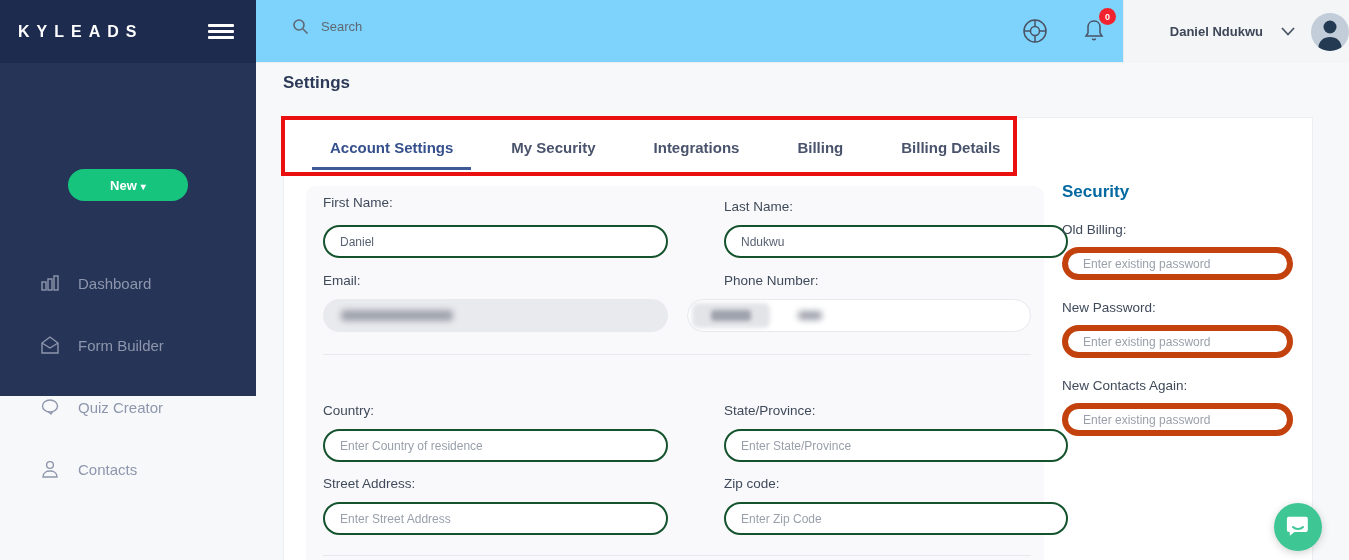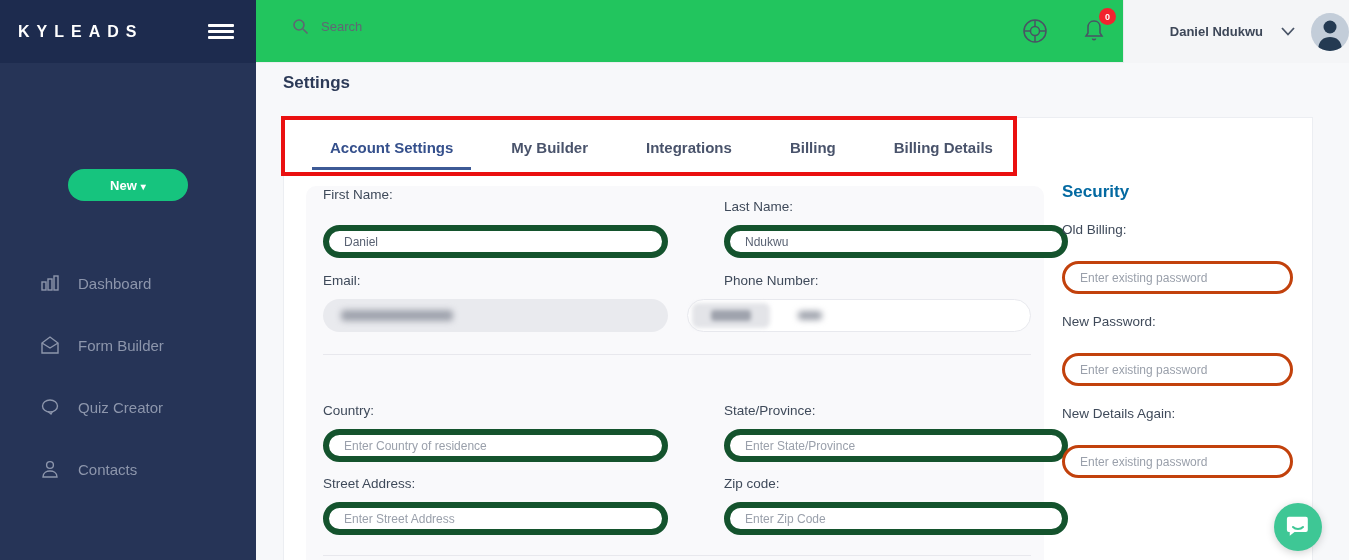--- a/index.html
+++ b/index.html
@@ -1,32 +1,32 @@
 <!DOCTYPE html>
 <html><head>
 <meta charset="utf-8">
 <style>
   * { margin:0; padding:0; box-sizing:border-box; }
   html,body { width:1349px; height:560px; overflow:hidden; font-family:"Liberation Sans", sans-serif; background:#f7f8fa; }
   .app { position:relative; width:1349px; height:560px; }
 
   
-  .sidebar { position:absolute; left:0; top:0; width:256px; height:560px; background:#263457; z-index:3; }
+  .sidebar { position:absolute; left:0; top:0; width:256px; height:396px; background:#263457; z-index:3; }
   .sidebar-header { height:63px; background:#1d2b4e; display:flex; align-items:center; justify-content:space-between; padding:0 22px 0 18px; }
   .logo { color:#ffffff; font-size:16px; font-weight:700; letter-spacing:7px; }
   .hamburger { width:26px; cursor:pointer; }
   .hamburger div { height:3px; background:#ffffff; margin:3px 0; border-radius:1px; }
   .new-btn { position:absolute; left:68px; top:169px; width:120px; height:32px; background:#16c47e; border:none; border-radius:16px; color:#fff; font-size:13px; font-weight:700; cursor:pointer; font-family:"Liberation Sans", sans-serif; }
   .new-caret { font-size:10px; margin-left:4px; }
   .nav { position:absolute; left:0; top:252px; width:100%; }
   .nav-item { display:flex; align-items:center; height:62px; padding-left:40px; color:#8d96ac; font-size:15px; cursor:pointer; }
   .nav-item svg { margin-right:18px; }
 
   
-  .topbar { position:absolute; left:256px; top:0; width:1093px; height:63px; background:#22c55e; border-bottom:1px solid #ecedf0; z-index:2; }
+  .topbar { position:absolute; left:256px; top:0; width:1093px; height:63px; background:#7dd3fc; border-bottom:1px solid #ecedf0; z-index:2; }
   .search-wrap { position:absolute; left:36px; top:18px; display:flex; align-items:center; }
   .search-input { border:none; outline:none; font-size:13px; color:#444; margin-left:12px; width:220px; font-family:"Liberation Sans", sans-serif; background:transparent; }
   .search-input::placeholder { color:#606774; }
   .icon-btn { position:absolute; top:17px; cursor:pointer; }
   .help-btn { left:765px; }
   .bell-btn { left:825px; }
   .badge { position:absolute; left:843px; top:8px; width:17px; height:17px; background:#f2232e; border-radius:50%; color:#fff; font-size:9px; font-weight:700; display:flex; align-items:center; justify-content:center; }
   .user-area { position:absolute; right:0; top:0; width:226px; height:63px; background:#f4f5f7; border-left:1px solid #e7e9ec; display:flex; align-items:center; justify-content:flex-end; cursor:pointer; }
   .user-name { font-size:13px; font-weight:700; color:#3d4758; margin-right:18px; }
   .chevron { margin-right:16px; }
@@ -37,35 +37,35 @@
   .card { position:absolute; left:283px; top:117px; width:1030px; height:450px; background:#ffffff; border:1px solid #eceef2; z-index:1; }
   .tabs { display:flex; align-items:center; height:58px; padding-left:46px; }
   .tab { font-size:15px; font-weight:700; color:#49536b; margin-right:58px; height:58px; display:flex; align-items:center; position:relative; cursor:pointer; white-space:nowrap; }
   .tab.active { color:#35508c; }
   .tab.active::after { content:""; position:absolute; left:-18px; right:-18px; bottom:6px; height:3px; background:#3d5a96; }
 
   .red-annotation { position:absolute; left:281px; top:116px; width:736px; height:60px; border:4px solid #ea1010; z-index:6; pointer-events:none; }
 
   .form-panel { position:absolute; left:22px; top:68px; width:738px; height:382px; background:#f9f9fb; border-radius:10px; }
   .f-label { position:absolute; font-size:13.5px; color:#3f4a5a; }
-  .f-input { position:absolute; height:33px; border:6px solid #14532d; border-radius:17px; background:#fff; font-size:12px; color:#596273; padding:0 15px; outline:none; font-family:"Liberation Sans", sans-serif; }
+  .f-input { position:absolute; height:33px; border:2px solid #14532d; border-radius:17px; background:#fff; font-size:12px; color:#596273; padding:0 15px; outline:none; font-family:"Liberation Sans", sans-serif; }
   .f-input::placeholder { color:#9aa0ab; }
   .col-l { left:17px; width:345px; }
   .col-r { left:381px; width:344px;margin-left:37px; }
   .divider { position:absolute; left:17px; width:708px; height:1px; background:#e8e8ed; }
 
   .email-redacted { position:absolute; left:17px; top:113px; width:345px; height:33px; background:#e9eaee; border-radius:17px; display:flex; align-items:center; }
   .blur-blob { background:#9fa3ad; filter:blur(3px); border-radius:4px; }
   .phone-redacted { position:absolute; left:381px; top:113px; width:344px; height:33px; background:#fff; border:1px solid #e8e9ee; border-radius:17px; display:flex; align-items:center; }
   .phone-code { width:78px; height:25px; margin-left:4px; background:#e3e4e8; border-radius:6px; filter:blur(2px); display:flex; align-items:center; justify-content:center; }
 
   .security { position:absolute; left:778px; top:64px; width:240px; }
   .security-title { font-size:17px; font-weight:700; color:#0369a1; }
   .s-label { font-size:13.5px; color:#3f4a5a; margin-top:20px; }
-  .s-input { width:231px; height:33px; border:3px solid #c2410c; border-radius:17px; background:#fff; font-size:12px; padding:0 15px; outline:none; margin-top:24px; font-family:"Liberation Sans", sans-serif; }
+  .s-input { width:231px; height:33px; border:6px solid #c2410c; border-radius:17px; background:#fff; font-size:12px; padding:0 15px; outline:none; margin-top:10px; font-family:"Liberation Sans", sans-serif; }
   .s-input::placeholder { color:#9aa0ab; }
 
   .chat-launcher { position:absolute; left:1274px; top:503px; width:48px; height:48px; border-radius:50%; background:#3ec795; z-index:7; display:flex; align-items:center; justify-content:center; cursor:pointer; box-shadow:0 2px 8px rgba(0,0,0,0.18); }
 </style>
 </head>
 <body>
 
 <div class="app">
 
   <div class="sidebar">
@@ -150,28 +150,28 @@
           </svg>
       </div>
     </div>
   </div>
 
   <div class="page-title">Settings</div>
 
   <div class="card">
     <div class="tabs">
       <div class="tab active">Account Settings</div>
-      <div class="tab">My Builder</div>
+      <div class="tab">My Security</div>
       <div class="tab">Integrations</div>
       <div class="tab">Billing</div>
       <div class="tab">Billing Details</div>
     </div>
 
     <div class="form-panel">
-      <div class="f-label col-l" style="top:1px;">First Name:</div>
+      <div class="f-label col-l" style="top:9px;">First Name:</div>
       <input class="f-input col-l" style="top: 39px;" value="Daniel">
       <div class="f-label col-r" style="top:13px;">Last Name:</div>
       <input class="f-input col-r" style="top: 39px;" value="Ndukwu">
 
       <div class="f-label col-l" style="top:87px;">Email:</div>
       <div class="email-redacted">
         <div class="blur-blob" style="width:112px;height:11px;margin-left:18px;"></div>
       </div>
 
       <div class="f-label col-r" style="top:87px;">Phone Number:</div>
@@ -196,21 +196,21 @@
 
       <div class="divider" style="top:369px;"></div>
     </div>
 
     <div class="security">
       <div class="security-title">Security</div>
       <div class="s-label">Old Billing:</div>
       <input class="s-input" type="text" placeholder="Enter existing password" style="">
       <div class="s-label">New Password:</div>
       <input class="s-input" type="text" placeholder="Enter existing password" style="">
-      <div class="s-label">New Details Again:</div>
+      <div class="s-label">New Contacts Again:</div>
       <input class="s-input" type="text" placeholder="Enter existing password" style="">
     </div>
   </div>
 
   <div class="red-annotation"></div>
 
   <div class="chat-launcher">
     <svg width="26" height="26" viewBox="0 0 26 26">
         <path d="M4 4 H22 A2 2 0 0 1 24 6 V18 A2 2 0 0 1 22 20 H10 L5 24 V20 H4 A2 2 0 0 1 2 18 V6 A2 2 0 0 1 4 4 Z" fill="#ffffff" transform="translate(0,-1) scale(0.95)"></path>
         <path d="M8 13 C10.5 15.5 15.5 15.5 18 13" stroke="#3ec795" stroke-width="2" fill="none" stroke-linecap="round"></path>

